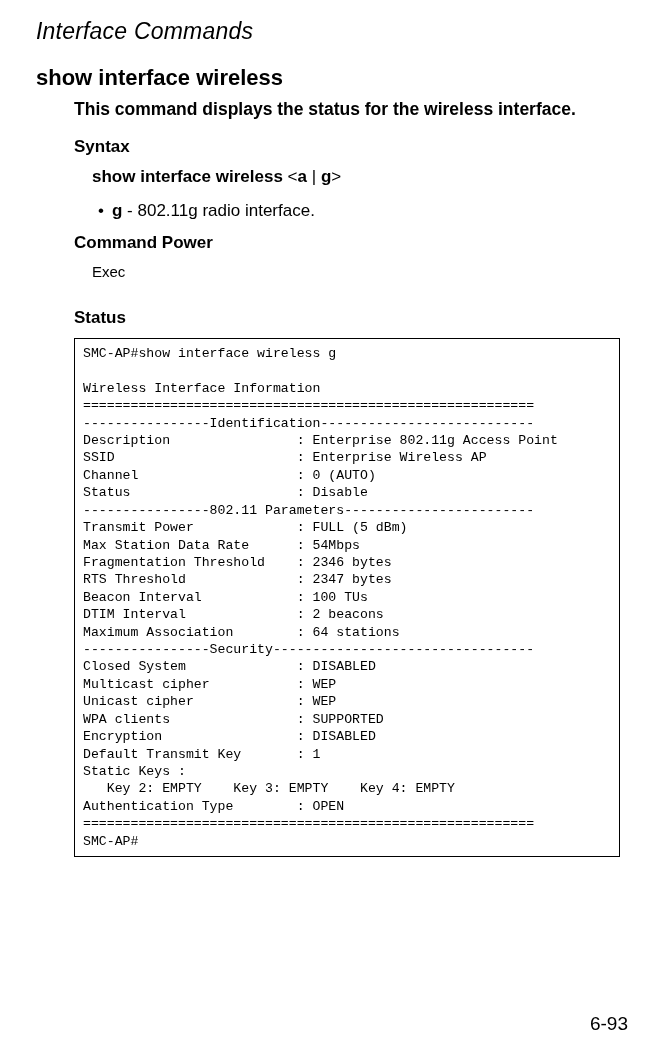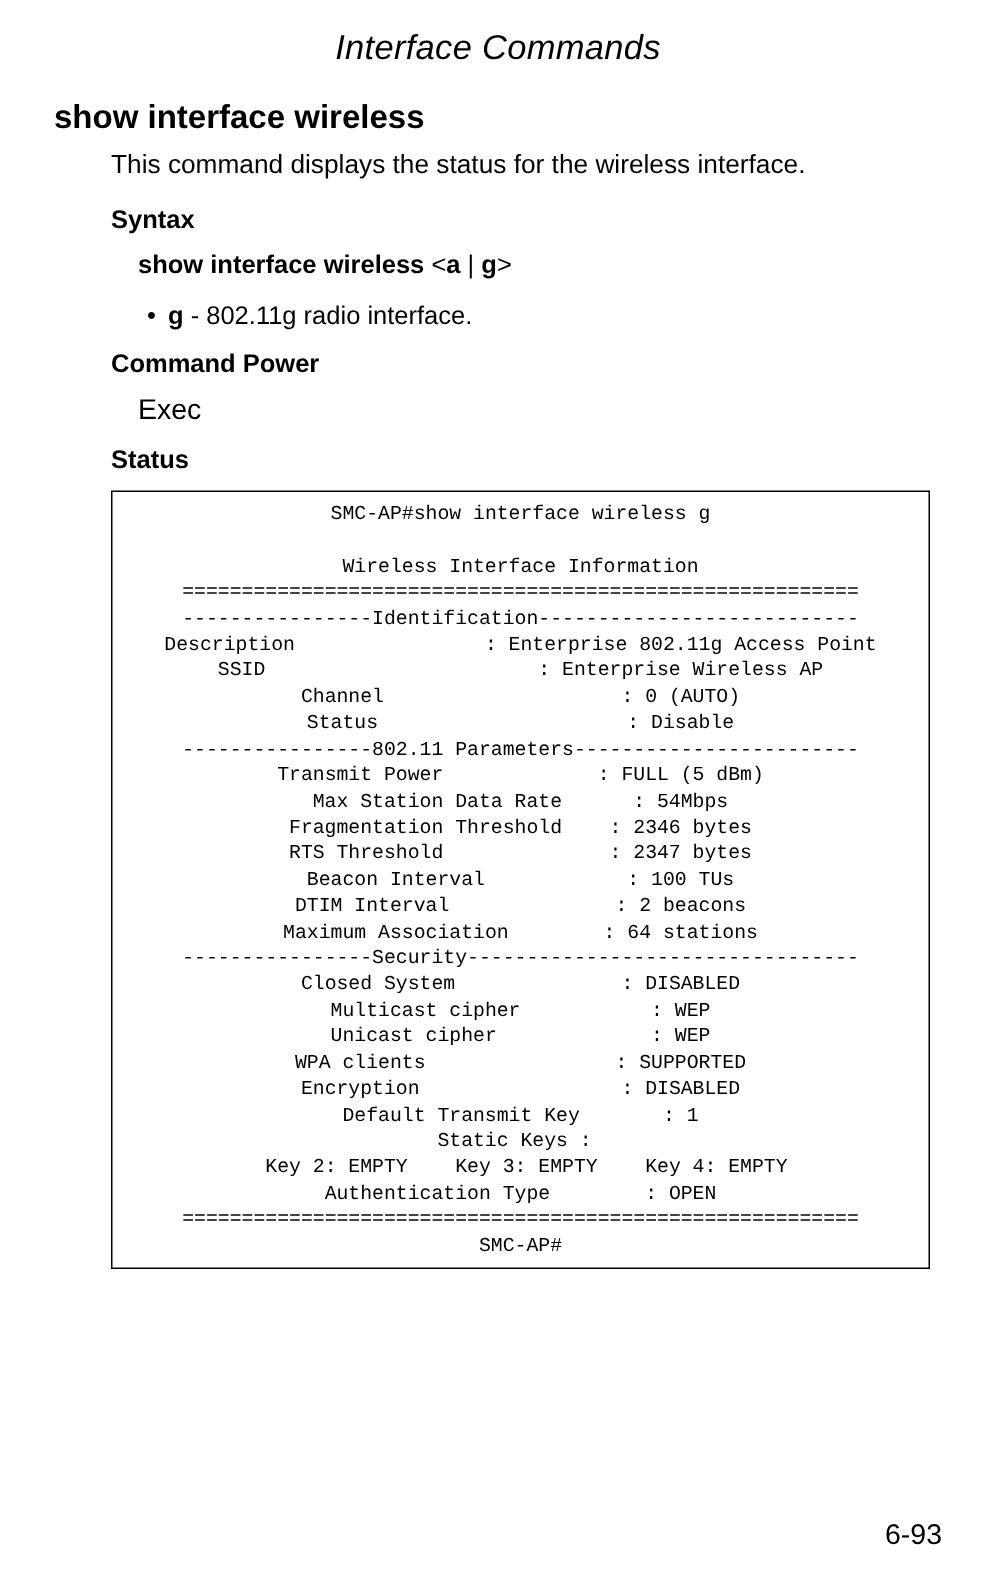--- a/index.html
+++ b/index.html
@@ -10,37 +10,38 @@
   }
   body {
     width: 656px;
     height: 1047px;
     position: relative;
     font-family: "Helvetica", "Arial", sans-serif;
     box-sizing: border-box;
     padding: 18px 32px 0 36px;
   }
   .header-right {
-    text-align: center;
+    text-align: left;
     font-style: italic;
     font-size: 23px;
     font-family: "Helvetica", "Arial", sans-serif;
     margin-bottom: 12px;
     margin-right: -4px;
     letter-spacing: 0.2px;
   }
   .title {
     font-weight: bold;
     font-size: 22px;
     margin: 20px 0 8px 0;
   }
   .body-text {
     font-size: 17.5px;
     margin: 0 0 16px 38px;
     line-height: 1.25;
+    font-weight: bold;
   }
   .section-head {
     font-weight: bold;
     font-size: 17px;
     margin: 6px 0 10px 38px;
   }
   .syntax-line {
     font-size: 17px;
     margin: 0 0 14px 56px;
   }
@@ -64,33 +65,32 @@
   .bullets li::before {
     content: "•";
     position: absolute;
     left: 0;
     top: 0;
   }
   .bullets .letter {
     font-weight: bold;
   }
   .exec-line {
-    font-size: 19px;
-    margin: 0 0 12px 56px;
+    font-size: 15px;
+    margin: 0 0 28px 56px;
   }
   .terminal {
     font-family: "Courier New", Courier, monospace;
     font-size: 13.2px;
     line-height: 1.32;
     border: 1px solid #000;
     padding: 6px 8px 6px 8px;
     margin: 4px 4px 0 38px;
     white-space: pre;
     overflow: hidden;
-    text-align: center;
   }
   .page-num {
     position: absolute;
     bottom: 12px;
     right: 28px;
     font-size: 19px;
   }
 </style>
 </head>
 <body>

